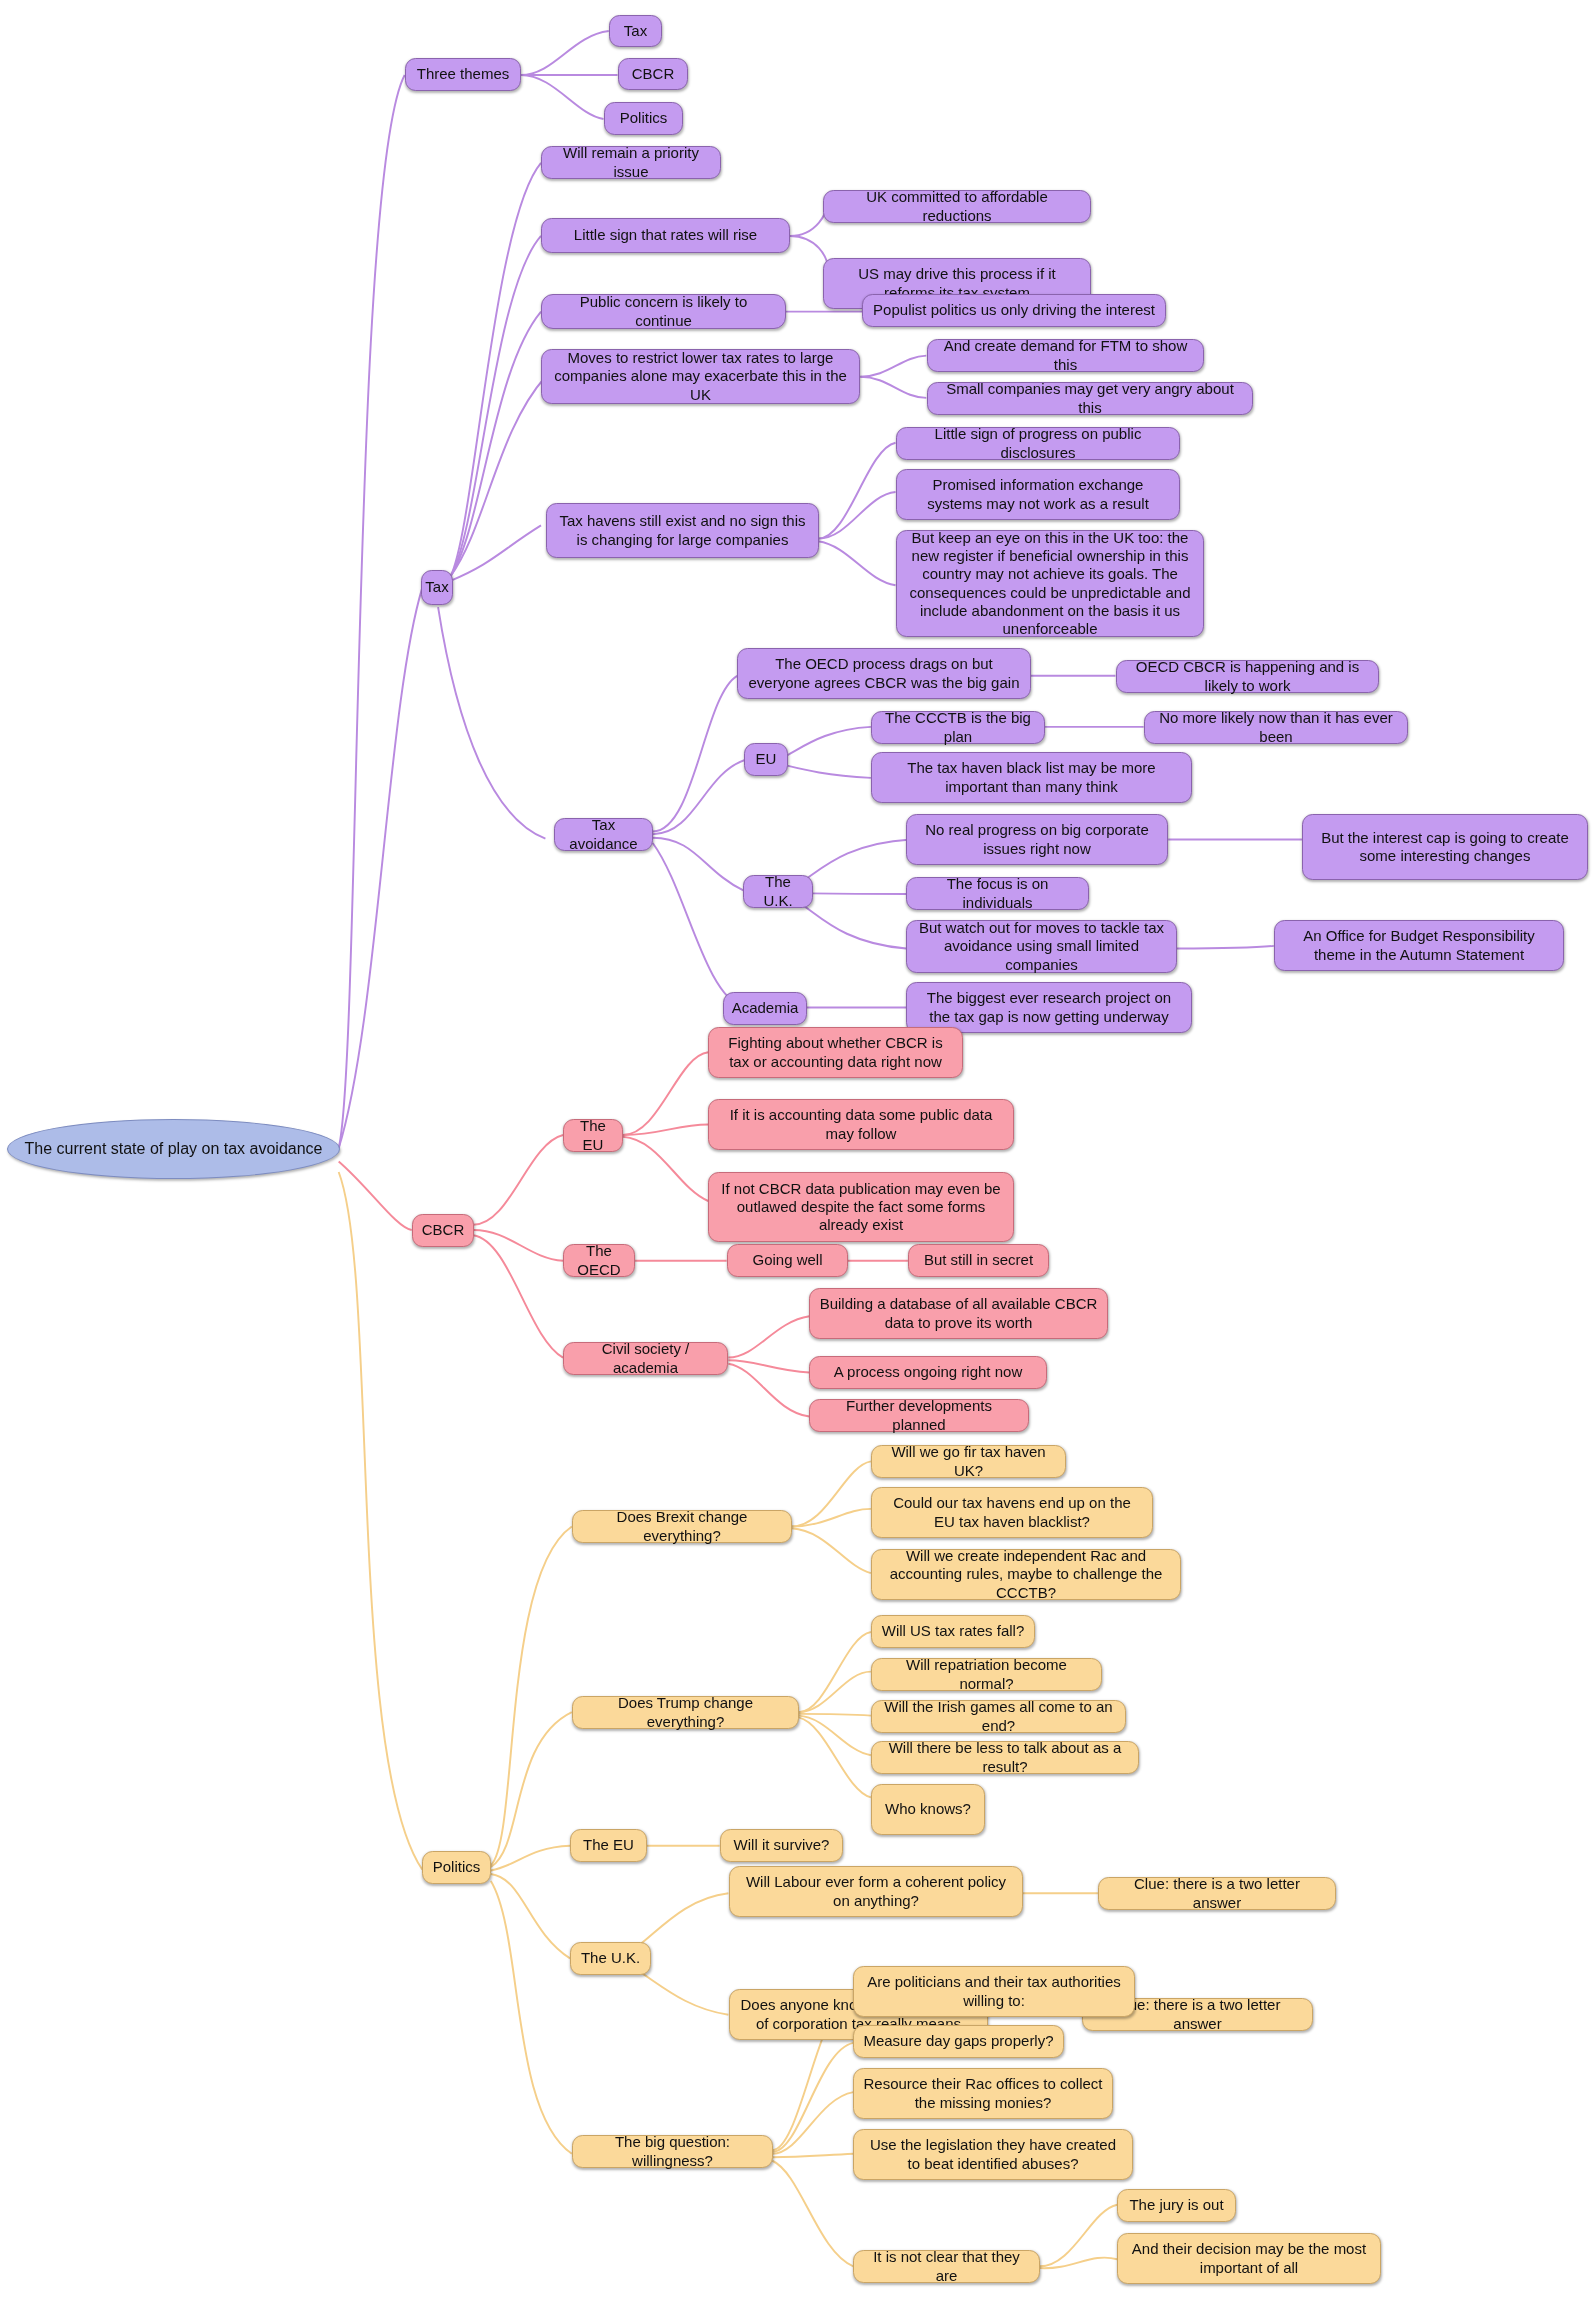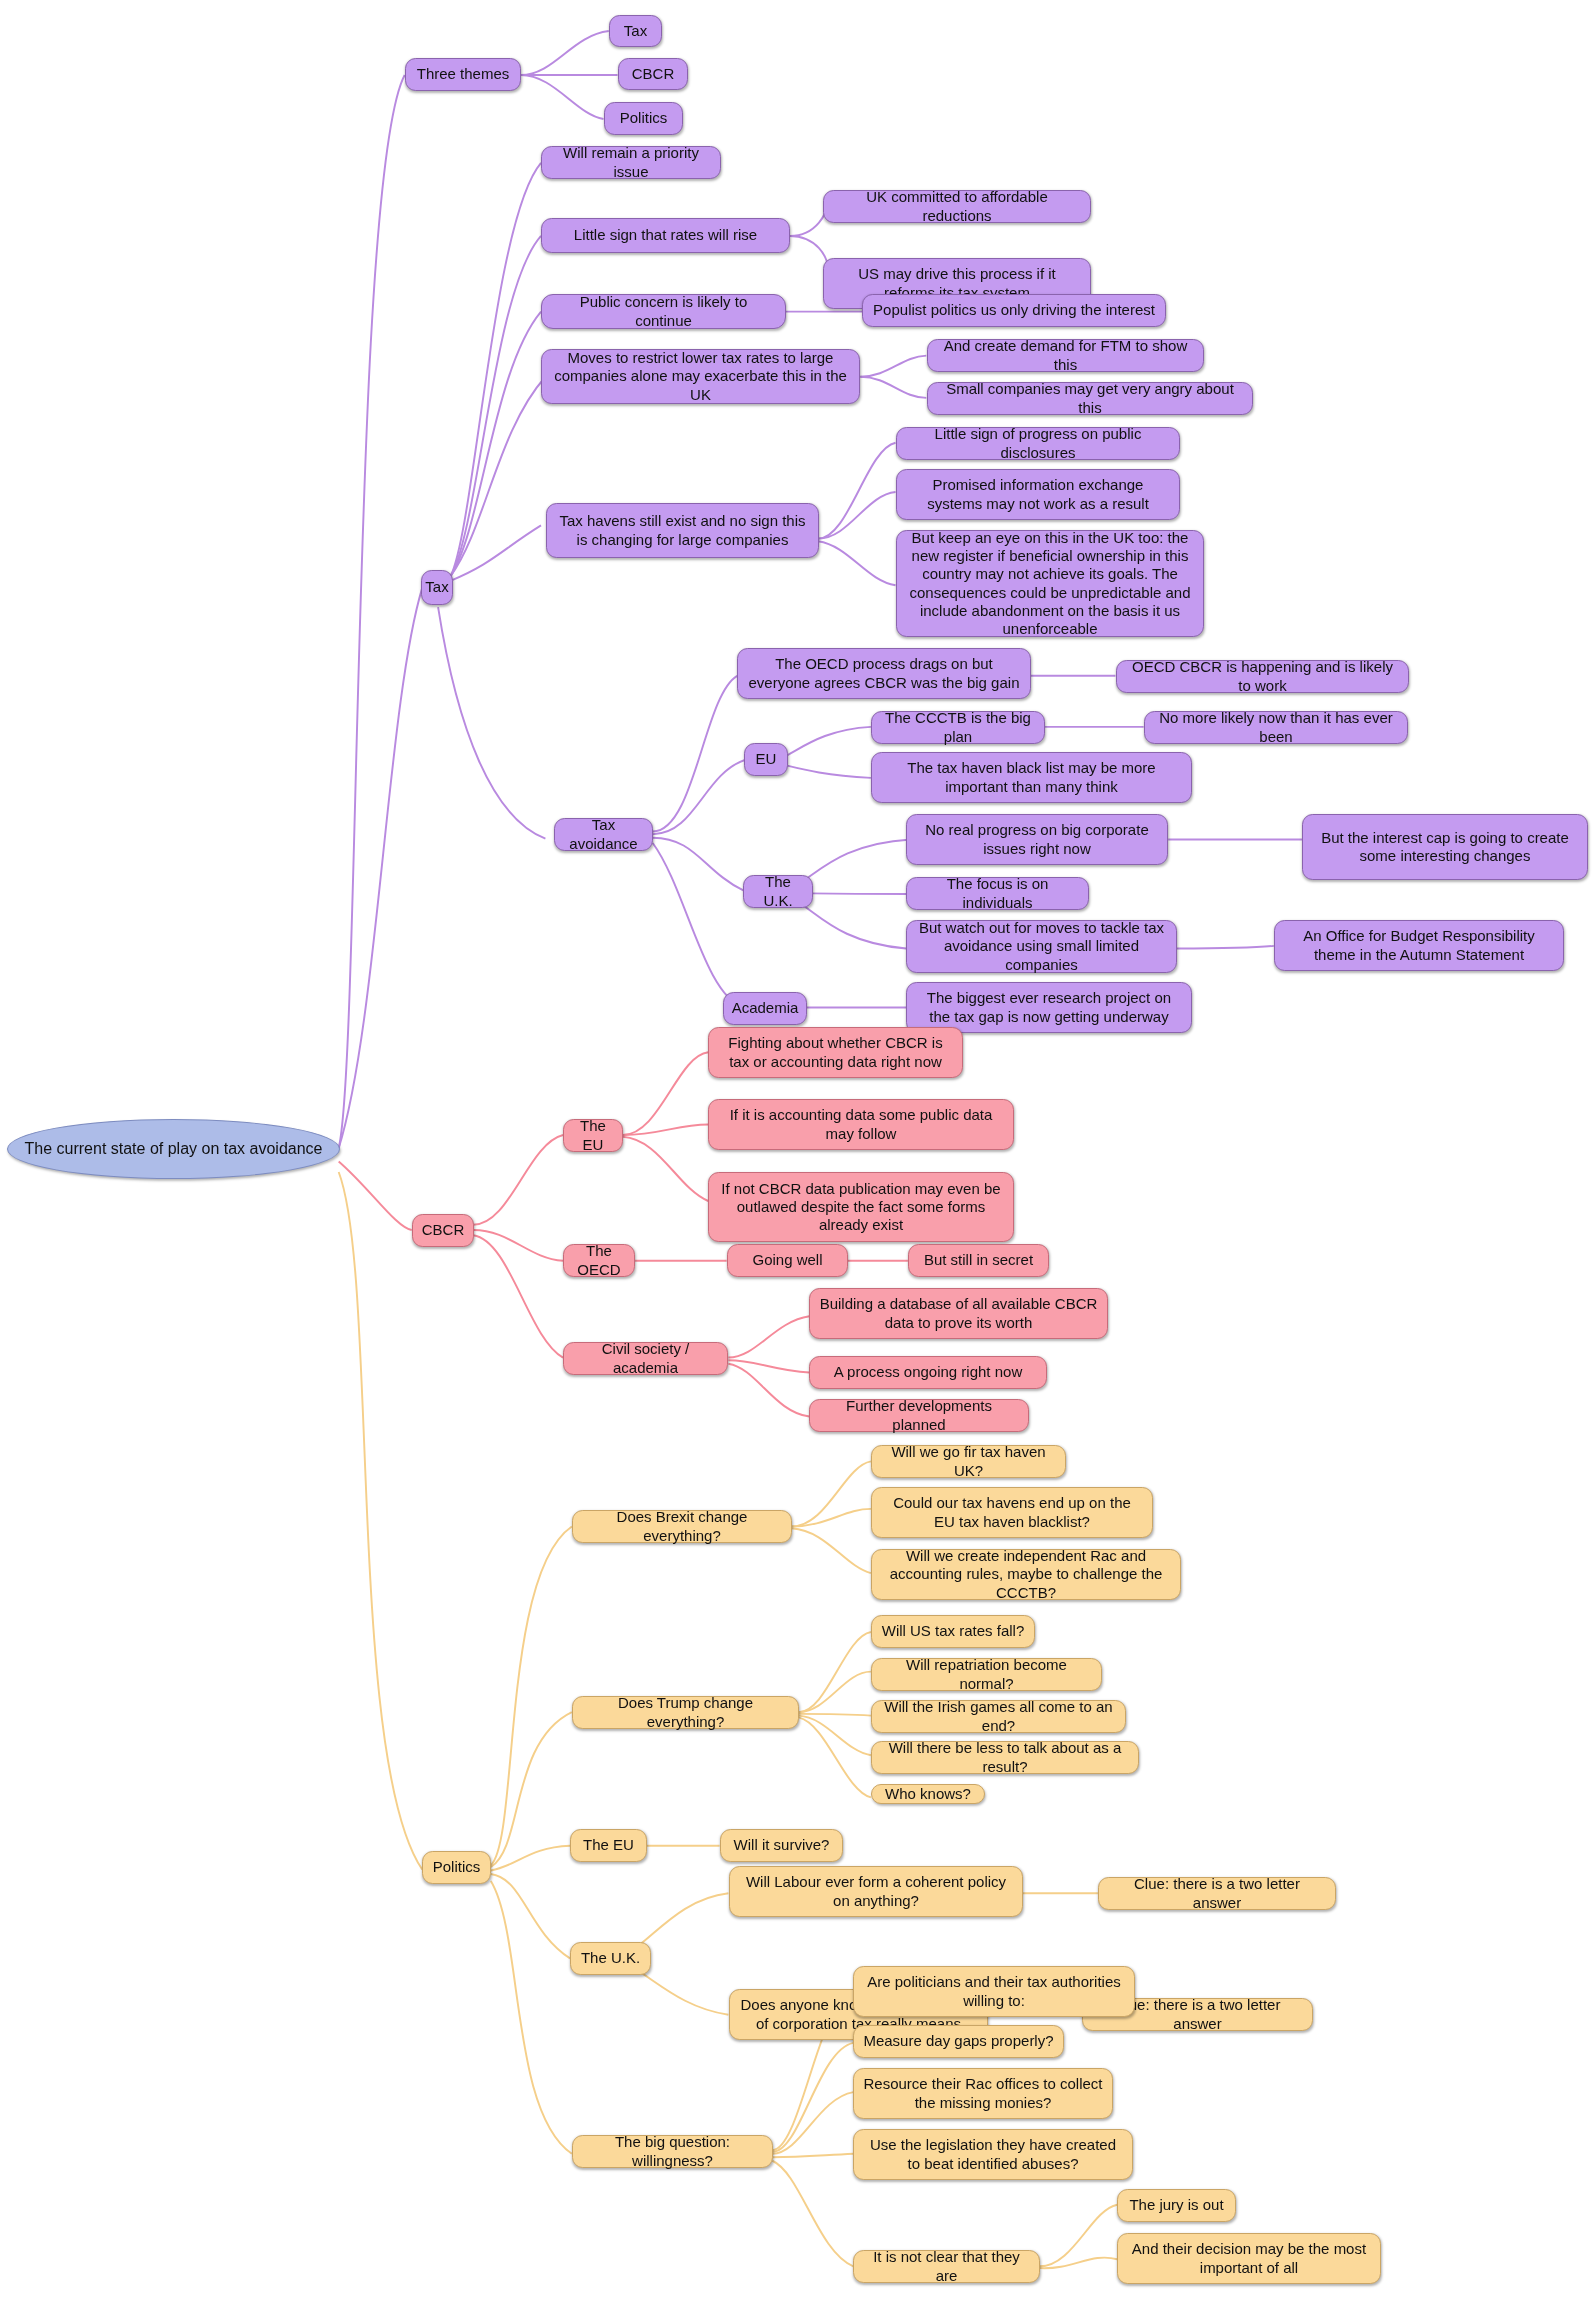--- a/index.html
+++ b/index.html
@@ -159,21 +159,21 @@
   <div class="node n-purple" style="left:927px;top:382px;width:326px;height:33px;">Small companies may get very angry about this</div>
 
   <div class="node n-purple" style="left:546px;top:503px;width:273px;height:55px;">Tax havens still exist and no sign this is changing for large companies</div>
   <div class="node n-purple" style="left:896px;top:427px;width:284px;height:33px;">Little sign of progress on public disclosures</div>
   <div class="node n-purple" style="left:896px;top:469px;width:284px;height:51px;">Promised information exchange systems may not work as a result</div>
   <div class="node n-purple" style="left:896px;top:530px;width:308px;height:107px;padding:7px 10.6px;">But keep an eye on this in the UK too: the new register if beneficial ownership in this country may not achieve its goals. The consequences could be unpredictable and include abandonment on the basis it us unenforceable</div>
 
   <div class="node n-purple" style="left:554px;top:818px;width:99px;height:33px;">Tax avoidance</div>
 
   <div class="node n-purple" style="left:737px;top:648px;width:294px;height:51px;">The OECD process drags on but everyone agrees CBCR was the big gain</div>
-  <div class="node n-purple" style="left:1116px;top:660px;width:293px;height:33px;">OECD CBCR is happening and is likely to work</div>
+  <div class="node n-purple" style="left:1116px;top:660px;width:263px;height:33px;">OECD CBCR is happening and is likely to work</div>
 
   <div class="node n-purple" style="left:744px;top:743px;width:44px;height:33px;">EU</div>
   <div class="node n-purple" style="left:871px;top:711px;width:174px;height:33px;">The CCCTB is the big plan</div>
   <div class="node n-purple" style="left:1144px;top:711px;width:264px;height:33px;">No more likely now than it has ever been</div>
   <div class="node n-purple" style="left:871px;top:752px;width:321px;height:51px;">The tax haven black list may be more important than many think</div>
 
   <div class="node n-purple" style="left:743px;top:875px;width:70px;height:33px;">The U.K.</div>
   <div class="node n-purple" style="left:906px;top:814px;width:262px;height:51px;">No real progress on big corporate issues right now</div>
   <div class="node n-purple" style="left:1302px;top:814px;width:286px;height:66px;">But the interest cap is going to create some interesting changes</div>
   <div class="node n-purple" style="left:906px;top:877px;width:183px;height:33px;">The focus is on individuals</div>
@@ -204,21 +204,21 @@
   <div class="node n-orange" style="left:572px;top:1510px;width:220px;height:33px;">Does Brexit change everything?</div>
   <div class="node n-orange" style="left:871px;top:1445px;width:195px;height:33px;">Will we go fir tax haven UK?</div>
   <div class="node n-orange" style="left:871px;top:1487px;width:282px;height:51px;">Could our tax havens end up on the EU tax haven blacklist?</div>
   <div class="node n-orange" style="left:871px;top:1549px;width:310px;height:51px;">Will we create independent Rac and accounting rules, maybe to challenge the CCCTB?</div>
 
   <div class="node n-orange" style="left:572px;top:1696px;width:227px;height:33px;">Does Trump change everything?</div>
   <div class="node n-orange" style="left:871px;top:1615px;width:164px;height:33px;">Will US tax rates fall?</div>
   <div class="node n-orange" style="left:871px;top:1658px;width:231px;height:33px;">Will repatriation become normal?</div>
   <div class="node n-orange" style="left:871px;top:1700px;width:255px;height:33px;">Will the Irish games all come to an end?</div>
   <div class="node n-orange" style="left:871px;top:1741px;width:268px;height:33px;">Will there be less to talk about as a result?</div>
-  <div class="node n-orange" style="left:871px;top:1784px;width:114px;height:20px;">Who knows?</div>
+  <div class="node n-orange" style="left:871px;top:1784px;width:114px;height:51px;">Who knows?</div>
 
   <div class="node n-orange" style="left:570px;top:1829px;width:77px;height:33px;">The EU</div>
   <div class="node n-orange" style="left:720px;top:1829px;width:123px;height:33px;">Will it survive?</div>
 
   <div class="node n-orange" style="left:570px;top:1942px;width:81px;height:33px;">The U.K.</div>
   <div class="node n-orange" style="left:729px;top:1866px;width:294px;height:51px;">Will Labour ever form a coherent policy on anything?</div>
   <div class="node n-orange" style="left:1098px;top:1877px;width:238px;height:33px;">Clue: there is a two letter answer</div>
   <div class="node n-orange" style="left:729px;top:1989px;width:259px;height:51px;">Does anyone know what devolution of corporation tax really means</div>
   <div class="node n-orange" style="left:1082px;top:1998px;width:231px;height:33px;">Clue: there is a two letter answer</div>
 

